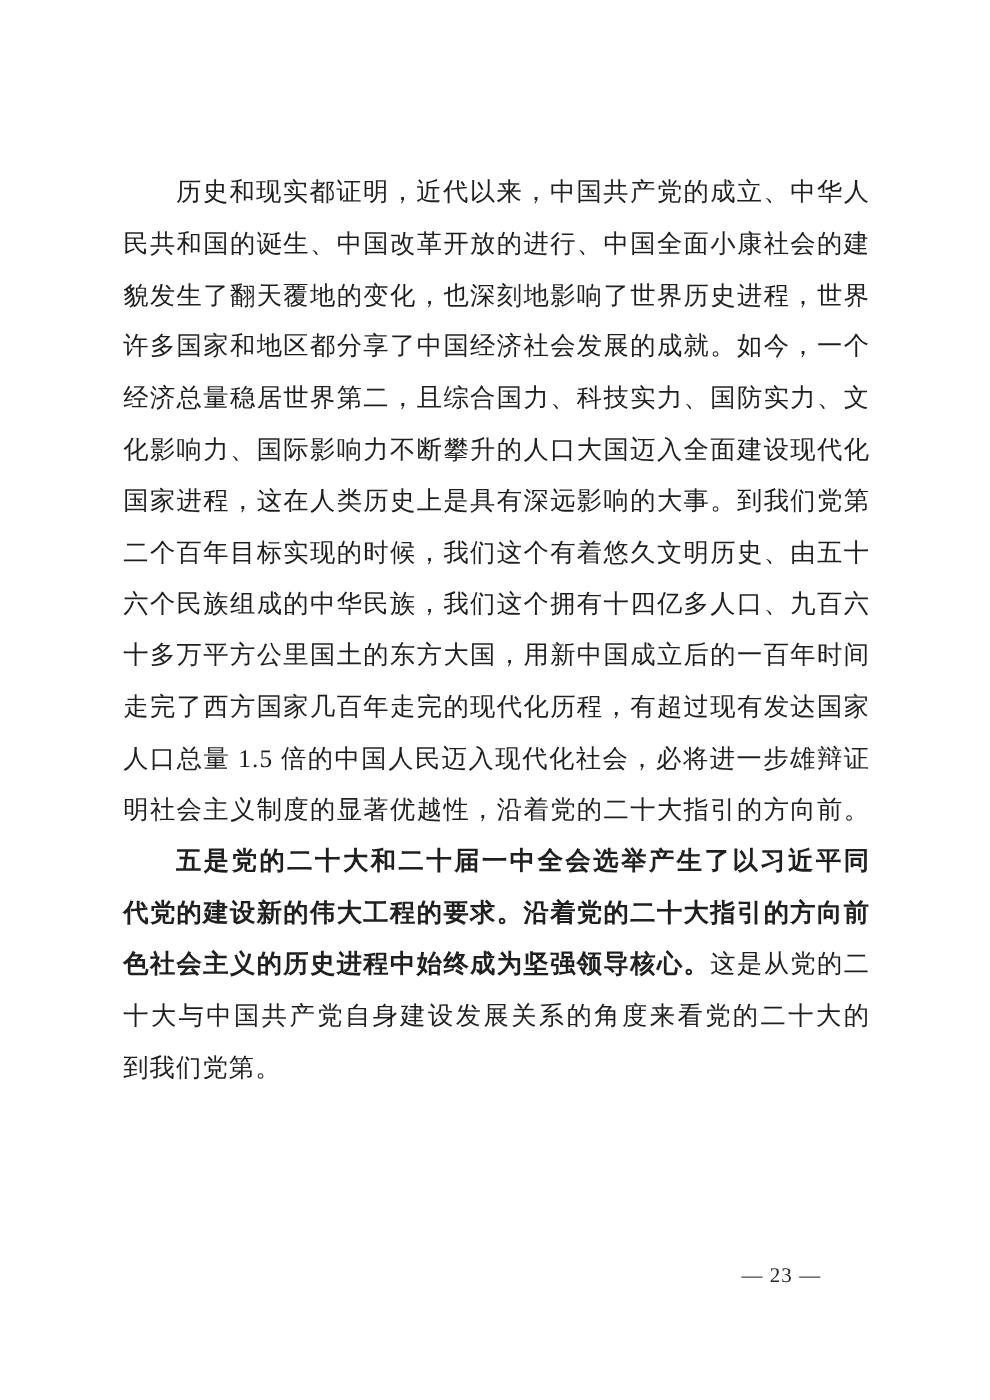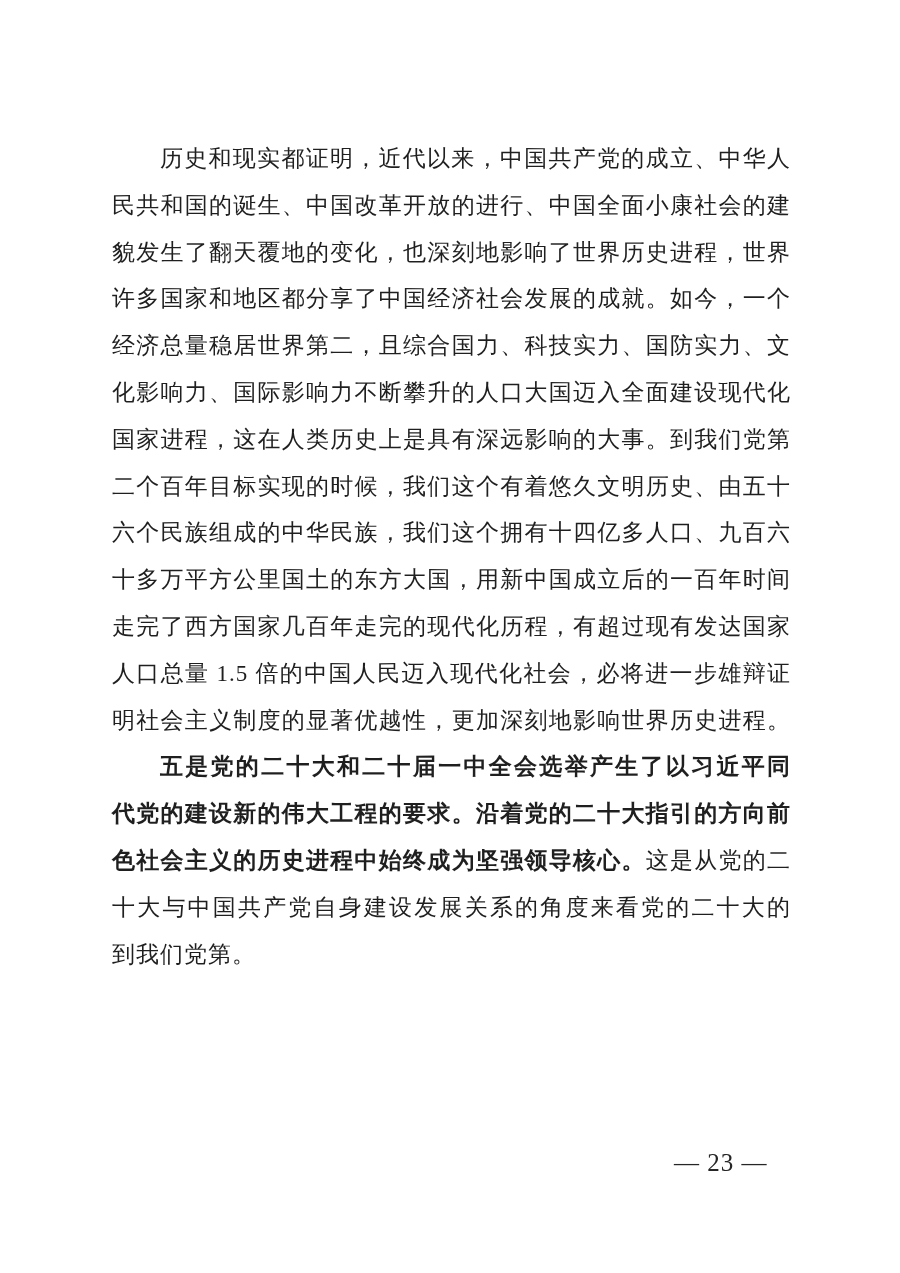--- a/index.html
+++ b/index.html
@@ -11,21 +11,21 @@
     position: relative;
     width: 900px;
     height: 1273px;
     background: #ffffff;
     overflow: hidden;
     font-family: "Liberation Serif", "DejaVu Serif", serif;
   }
   .text-block {
     position: absolute;
     left: 112px;
-    top: 136px;
+    top: 152px;
     width: 679px;
   }
   .line {
     height: 46.8px;
     line-height: 46.8px;
     font-size: 23px;
     color: #1f1f1f;
     letter-spacing: 1px;
     text-align: justify;
     text-align-last: justify;
@@ -39,21 +39,21 @@
     text-align: left;
     text-align-last: left;
   }
   .seg-bold {
     font-weight: bold;
   }
   .footer-pagenum {
     position: absolute;
     left: 674px;
     top: 1149px;
-    font-size: 25px;
+    font-size: 19px;
     color: #262626;
     letter-spacing: 1px;
     white-space: nowrap;
   }
 </style>
 </head>
 <body>
 
 <div class="page" style="background: rgb(255, 255, 255);">
   <div class="text-block" id="text-block">
@@ -62,21 +62,21 @@
       <div class="line" style="color: rgb(31, 31, 31);"><span>貌发生了翻天覆地的变化，也深刻地影响了世界历史进程，世界</span></div>
       <div class="line" style="color: rgb(31, 31, 31);"><span>许多国家和地区都分享了中国经济社会发展的成就。如今，一个</span></div>
       <div class="line" style="color: rgb(31, 31, 31);"><span>经济总量稳居世界第二，且综合国力、科技实力、国防实力、文</span></div>
       <div class="line" style="color: rgb(31, 31, 31);"><span>化影响力、国际影响力不断攀升的人口大国迈入全面建设现代化</span></div>
       <div class="line" style="color: rgb(31, 31, 31);"><span>国家进程，这在人类历史上是具有深远影响的大事。到我们党第</span></div>
       <div class="line" style="color: rgb(31, 31, 31);"><span>二个百年目标实现的时候，我们这个有着悠久文明历史、由五十</span></div>
       <div class="line" style="color: rgb(31, 31, 31);"><span>六个民族组成的中华民族，我们这个拥有十四亿多人口、九百六</span></div>
       <div class="line" style="color: rgb(31, 31, 31);"><span>十多万平方公里国土的东方大国，用新中国成立后的一百年时间</span></div>
       <div class="line" style="color: rgb(31, 31, 31);"><span>走完了西方国家几百年走完的现代化历程，有超过现有发达国家</span></div>
       <div class="line" style="color: rgb(31, 31, 31);"><span>人口总量 1.5 倍的中国人民迈入现代化社会，必将进一步雄辩证</span></div>
-      <div class="line" style="color: rgb(31, 31, 31);"><span>明社会主义制度的显著优越性，更加深刻地影响世界历史进程。</span></div>
+      <div class="line" style="color: rgb(31, 31, 31);"><span>明社会主义制度的显著优越性，沿着党的二十大指引的方向前。</span></div>
       <div class="line indent" style="color: rgb(31, 31, 31);"><span class="seg-bold">五是党的二十大和二十届一中全会选举产生了以习近平同</span></div>
       <div class="line" style="color: rgb(31, 31, 31);"><span class="seg-bold">代党的建设新的伟大工程的要求。沿着党的二十大指引的方向前</span></div>
       <div class="line" style="color: rgb(31, 31, 31);"><span class="seg-bold">色社会主义的历史进程中始终成为坚强领导核心。</span><span>这是从党的二</span></div>
       <div class="line" style="color: rgb(31, 31, 31);"><span>十大与中国共产党自身建设发展关系的角度来看党的二十大的</span></div>
       <div class="line no-fill" style="color: rgb(31, 31, 31);"><span>到我们党第。</span></div>
     </div>
   <div class="footer-pagenum">— 23 —</div>
 </div>
 
 </body></html>

